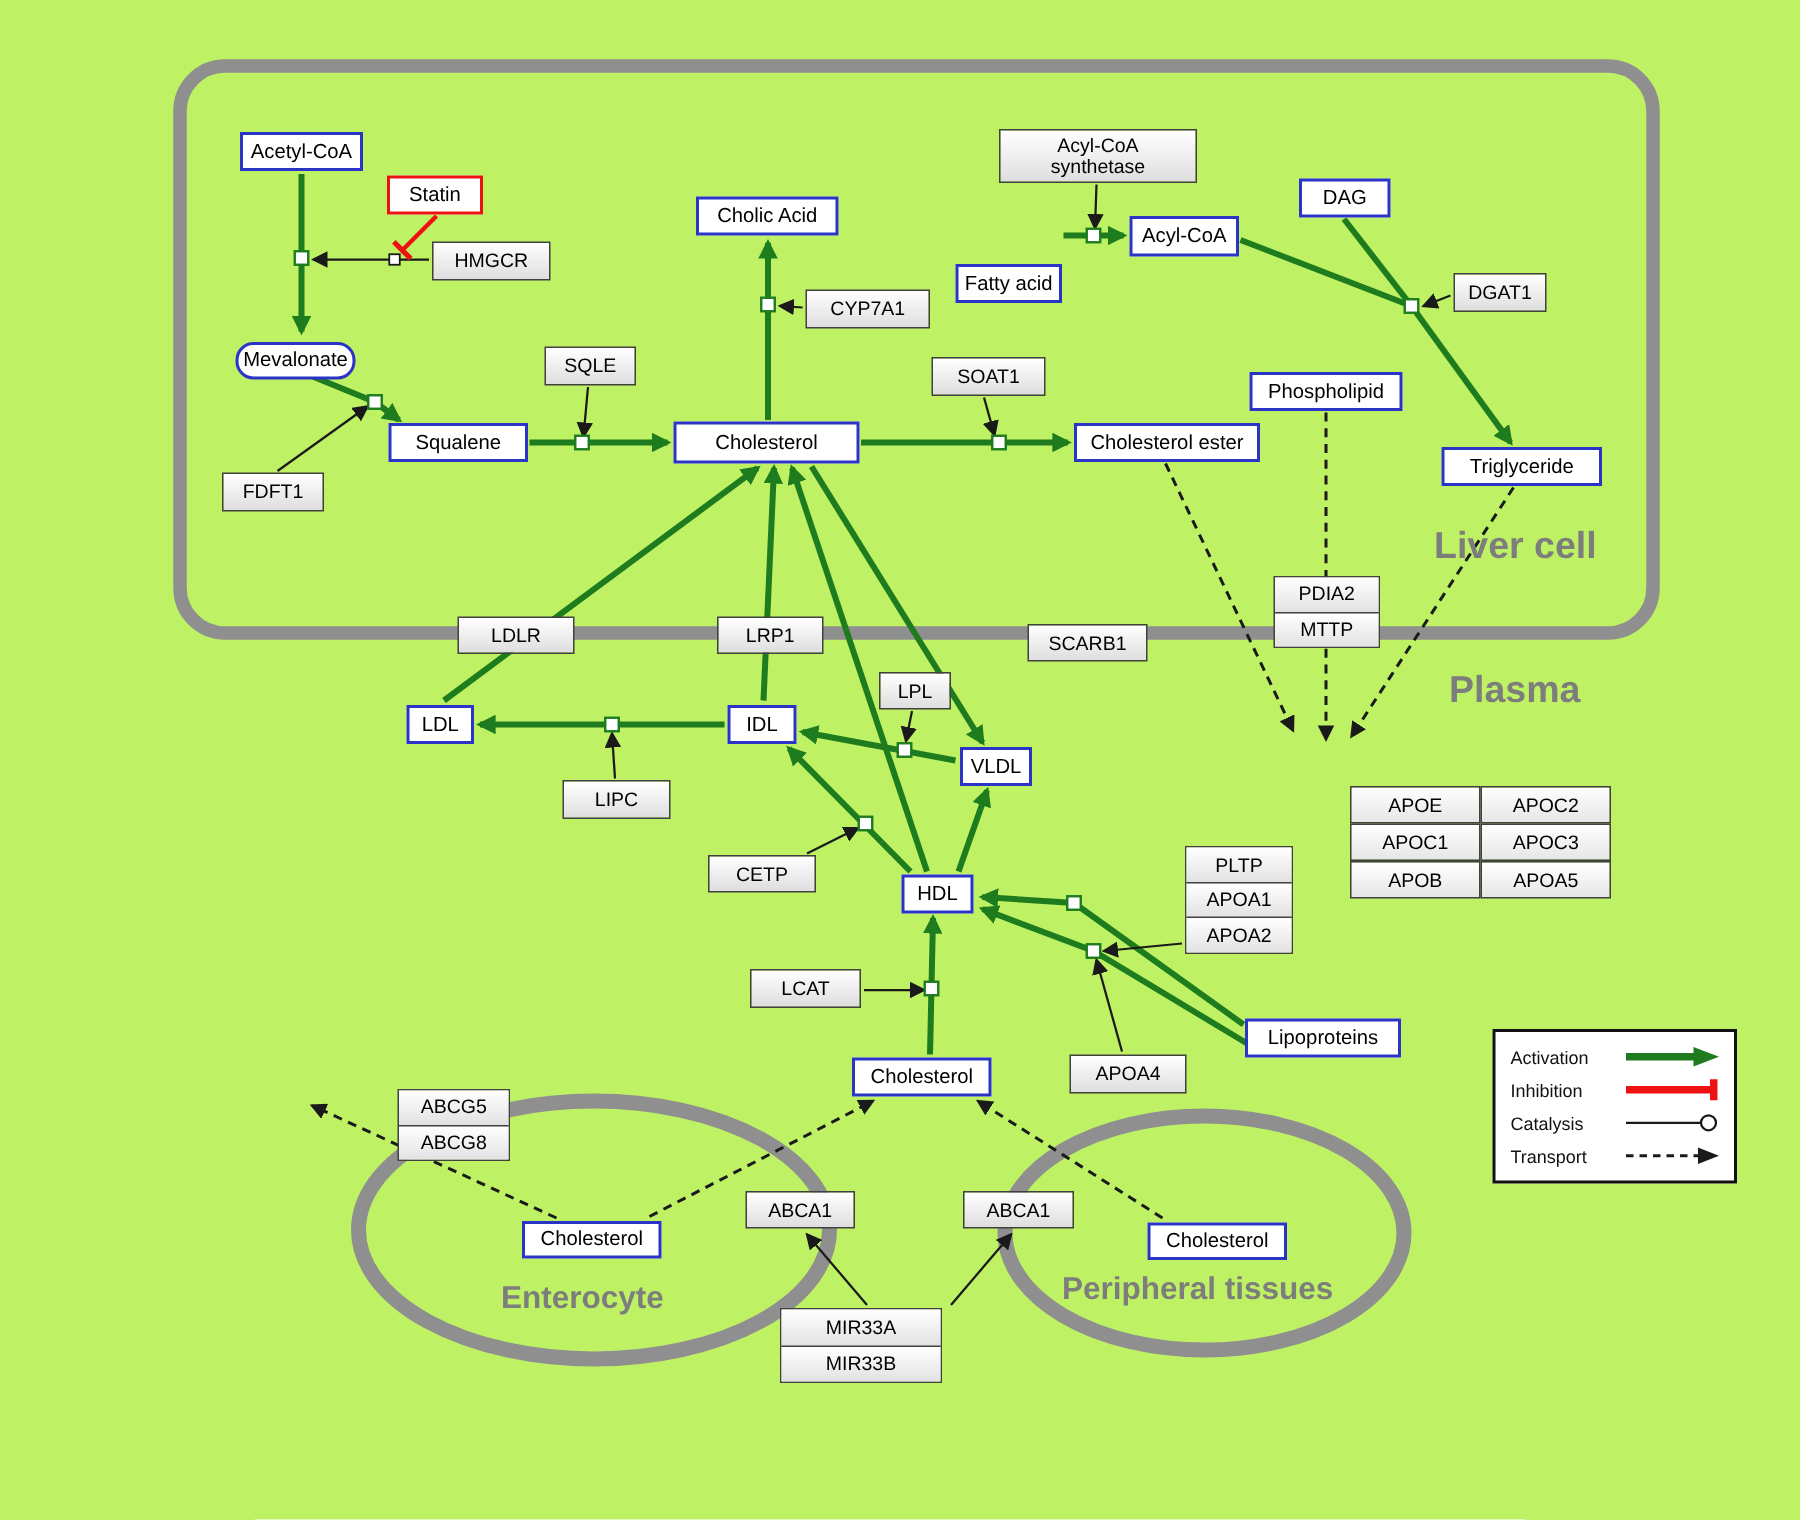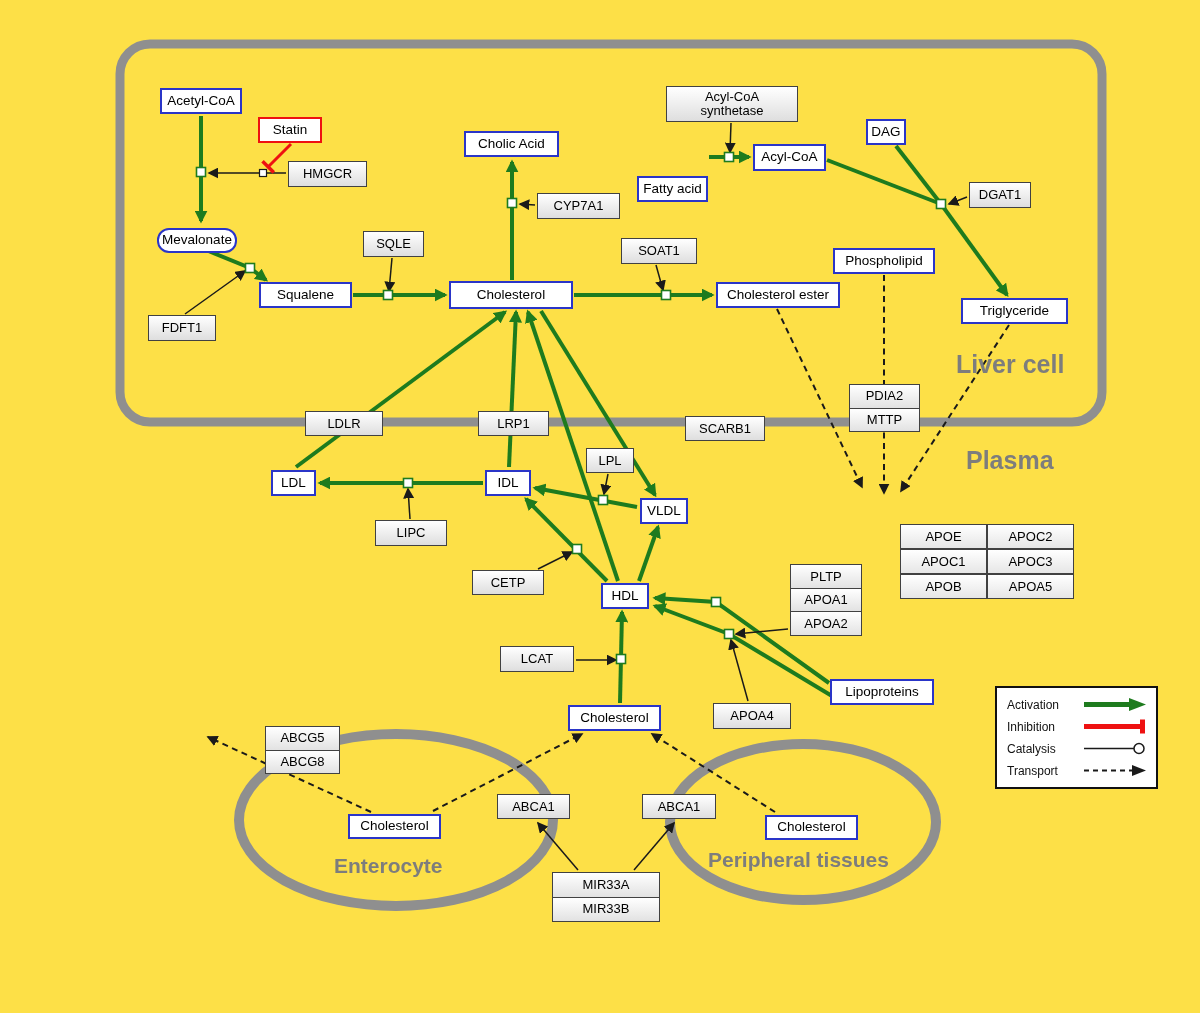--- a/index.html
+++ b/index.html
@@ -1,21 +1,21 @@
 <!DOCTYPE html>
 <html style="--green: #1e7b1e; --red: #ee1111; --ink: #1a1a1a; --blue: #2a35c8; --gene-border: #414141; --comp: #8f8f8f; --label: #7d7d7d;"><head>
 <meta charset="utf-8">
 <style>
   :root{
     --green:#1e7b1e; --red:#ee1111; --ink:#1a1a1a; --blue:#2a35c8;
     --gene-border:#414141; --comp:#8f8f8f; --label:#7d7d7d;
   }
   html,body{margin:0;padding:0;background:#fff;}
   #canvas{
-    position:relative;width:1200px;height:1013px;background:#fde047;overflow:hidden;
+    position:relative;width:1200px;height:1013px;background:#bef264;overflow:hidden;
     font-family:"Liberation Sans", sans-serif;
   }
   #edge-layer{position:absolute;left:0;top:0;}
   .comp{fill:none;stroke:var(--comp);stroke-width:9;}
   .comp-thick{stroke-width:10;}
   .e-activation,.e-activation-plain{stroke:var(--green);stroke-width:4;fill:none;stroke-linecap:butt;}
   .e-catalysis{stroke:var(--ink);stroke-width:1.5;fill:none;}
   .e-transport{stroke:var(--ink);stroke-width:2;fill:none;stroke-dasharray:6 4.5;}
   .e-inhibition{stroke:var(--red);stroke-width:3;fill:none;}
   .proc-square{fill:#ffffff;stroke:var(--green);stroke-width:1.6;}
@@ -143,21 +143,21 @@
   </svg>
 
   <div id="nodes-layer">
       <div class="node metabolite" style="left: 160px; top: 88px; width: 82px; height: 26px;">Acetyl-CoA</div>
       <div class="node metabolite" style="left: 157px; top: 228px; width: 80px; height: 25px; border-radius: 12px;">Mevalonate</div>
       <div class="node metabolite" style="left: 259px; top: 282px; width: 93px; height: 26px;">Squalene</div>
       <div class="node metabolite" style="left: 464px; top: 131px; width: 95px; height: 26px;">Cholic Acid</div>
       <div class="node metabolite" style="left: 449px; top: 281px; width: 124px; height: 28px;">Cholesterol</div>
       <div class="node metabolite" style="left: 637px; top: 144px; width: 71px; height: 26px; margin-top: 32px;">Fatty acid</div>
       <div class="node metabolite" style="left: 753px; top: 144px; width: 73px; height: 27px;">Acyl-CoA</div>
-      <div class="node metabolite" style="left: 866px; top: 119px; width: 40px; height: 26px;">DAG</div>
+      <div class="node metabolite" style="left: 866px; top: 119px; width: 61px; height: 26px;">DAG</div>
       <div class="node metabolite" style="left: 833px; top: 248px; width: 102px; height: 26px;">Phospholipid</div>
       <div class="node metabolite" style="left: 716px; top: 282px; width: 124px; height: 26px;">Cholesterol ester</div>
       <div class="node metabolite" style="left: 961px; top: 298px; width: 107px; height: 26px;">Triglyceride</div>
       <div class="node metabolite" style="left: 271px; top: 470px; width: 45px; height: 26px;">LDL</div>
       <div class="node metabolite" style="left: 485px; top: 470px; width: 46px; height: 26px;">IDL</div>
       <div class="node metabolite" style="left: 640px; top: 498px; width: 48px; height: 26px;">VLDL</div>
       <div class="node metabolite" style="left: 601px; top: 583px; width: 48px; height: 26px;">HDL</div>
       <div class="node metabolite" style="left: 568px; top: 705px; width: 93px; height: 26px;">Cholesterol</div>
       <div class="node metabolite" style="left: 348px; top: 814px; width: 93px; height: 25px;">Cholesterol</div>
       <div class="node metabolite" style="left: 765px; top: 815px; width: 93px; height: 25px;">Cholesterol</div>
@@ -189,21 +189,21 @@
         <div class="cell">APOA1</div>
         <div class="cell">APOA2</div>
       </div>
       <div class="node gene" style="left: 713px; top: 703px; width: 78px; height: 26px;">APOA4</div>
       <div class="node gene stack" style="left: 265px; top: 726px; width: 75px; height: 48px;">
         <div class="cell">ABCG5</div>
         <div class="cell">ABCG8</div>
       </div>
       <div class="node gene" style="left: 497px; top: 794px; width: 73px; height: 25px;">ABCA1</div>
       <div class="node gene" style="left: 642px; top: 794px; width: 74px; height: 25px;">ABCA1</div>
-      <div class="node gene stack" style="left: 552px; top: 872px; width: 108px; height: 50px;">
+      <div class="node gene stack" style="left: 520px; top: 872px; width: 108px; height: 50px;">
         <div class="cell">MIR33A</div>
         <div class="cell">MIR33B</div>
       </div>
     </div>
 
   <div class="comp-label big" style="left:956px;top:350px;">Liver cell</div>
   <div class="comp-label big" style="left:966px;top:446px;">Plasma</div>
   <div class="comp-label mid" style="left:334px;top:854px;">Enterocyte</div>
   <div class="comp-label mid" style="left:708px;top:848px;">Peripheral tissues</div>
 

